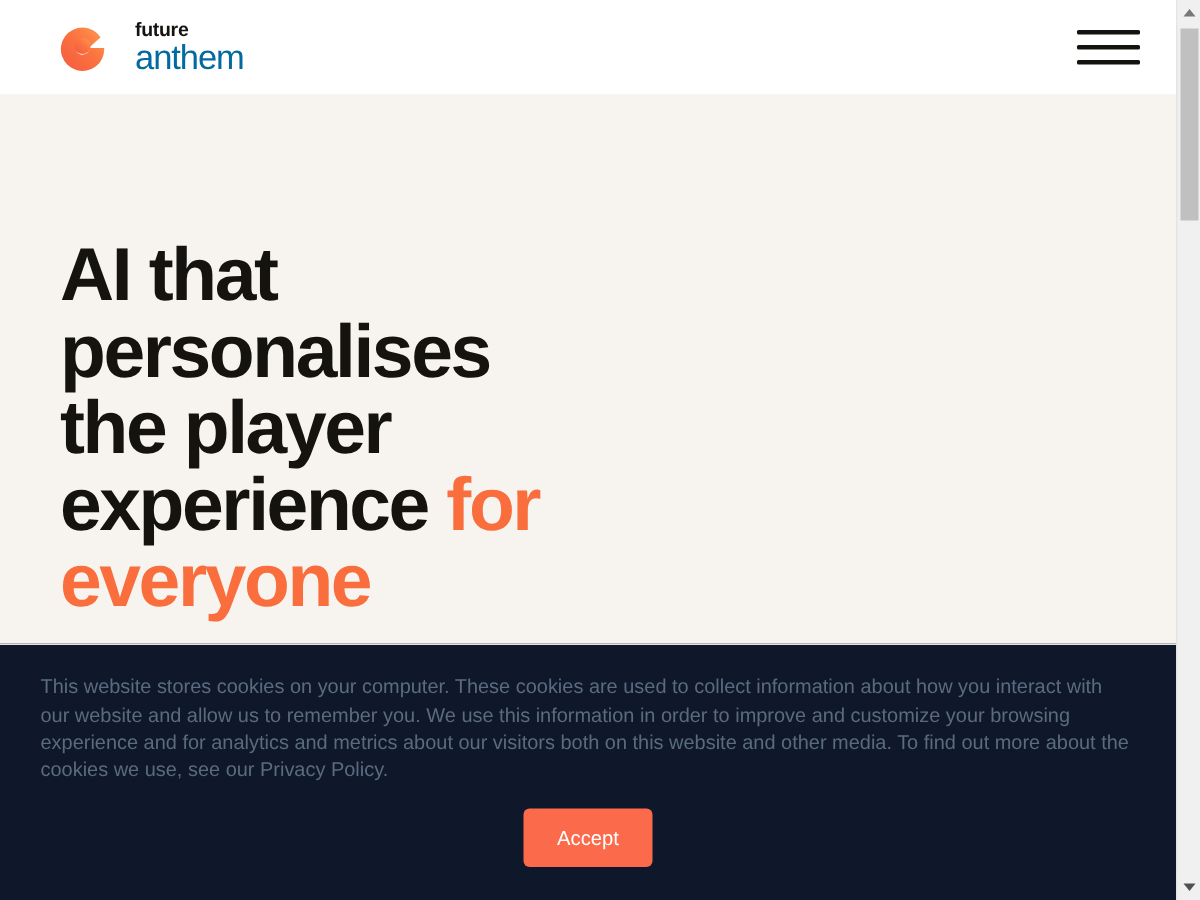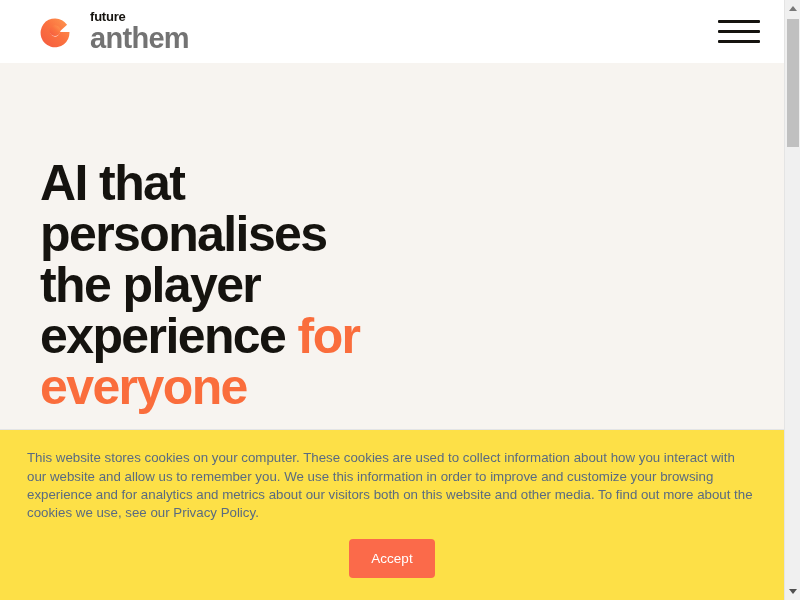--- a/index.html
+++ b/index.html
@@ -62,23 +62,23 @@
 
   .brand-top {
     font-size: 13px;
     font-weight: 700;
     color: #15130f;
     letter-spacing: -0.2px;
     margin-bottom: 1px;
   }
 
   .brand-bottom {
-    font-size: 29px;
-    font-weight: 700;
-    color: #737373;
+    font-size: 23px;
+    font-weight: 400;
+    color: #0369a1;
     letter-spacing: -0.7px;
   }
 
   .menu-toggle {
     width: 42px;
     height: 30px;
     background: none;
     border: 0;
     display: flex;
     flex-direction: column;
@@ -115,21 +115,21 @@
     max-width: 330px;
   }
 
   .hero-title .accent { color: #fa6d3c; }
 
   
   .cookie-banner {
     position: absolute;
     left: 0; bottom: 0;
     width: 784px;
-    background: #fde047;
+    background: #0f172a;
     border-top: 1px solid #e3e4e6;
     padding: 19px 20px 22px 20px;
     z-index: 5;
   }
 
   .cookie-text {
     font-size: 13.3px;
     line-height: 18.3px;
     color: #5a6b80;
     text-align: left;

